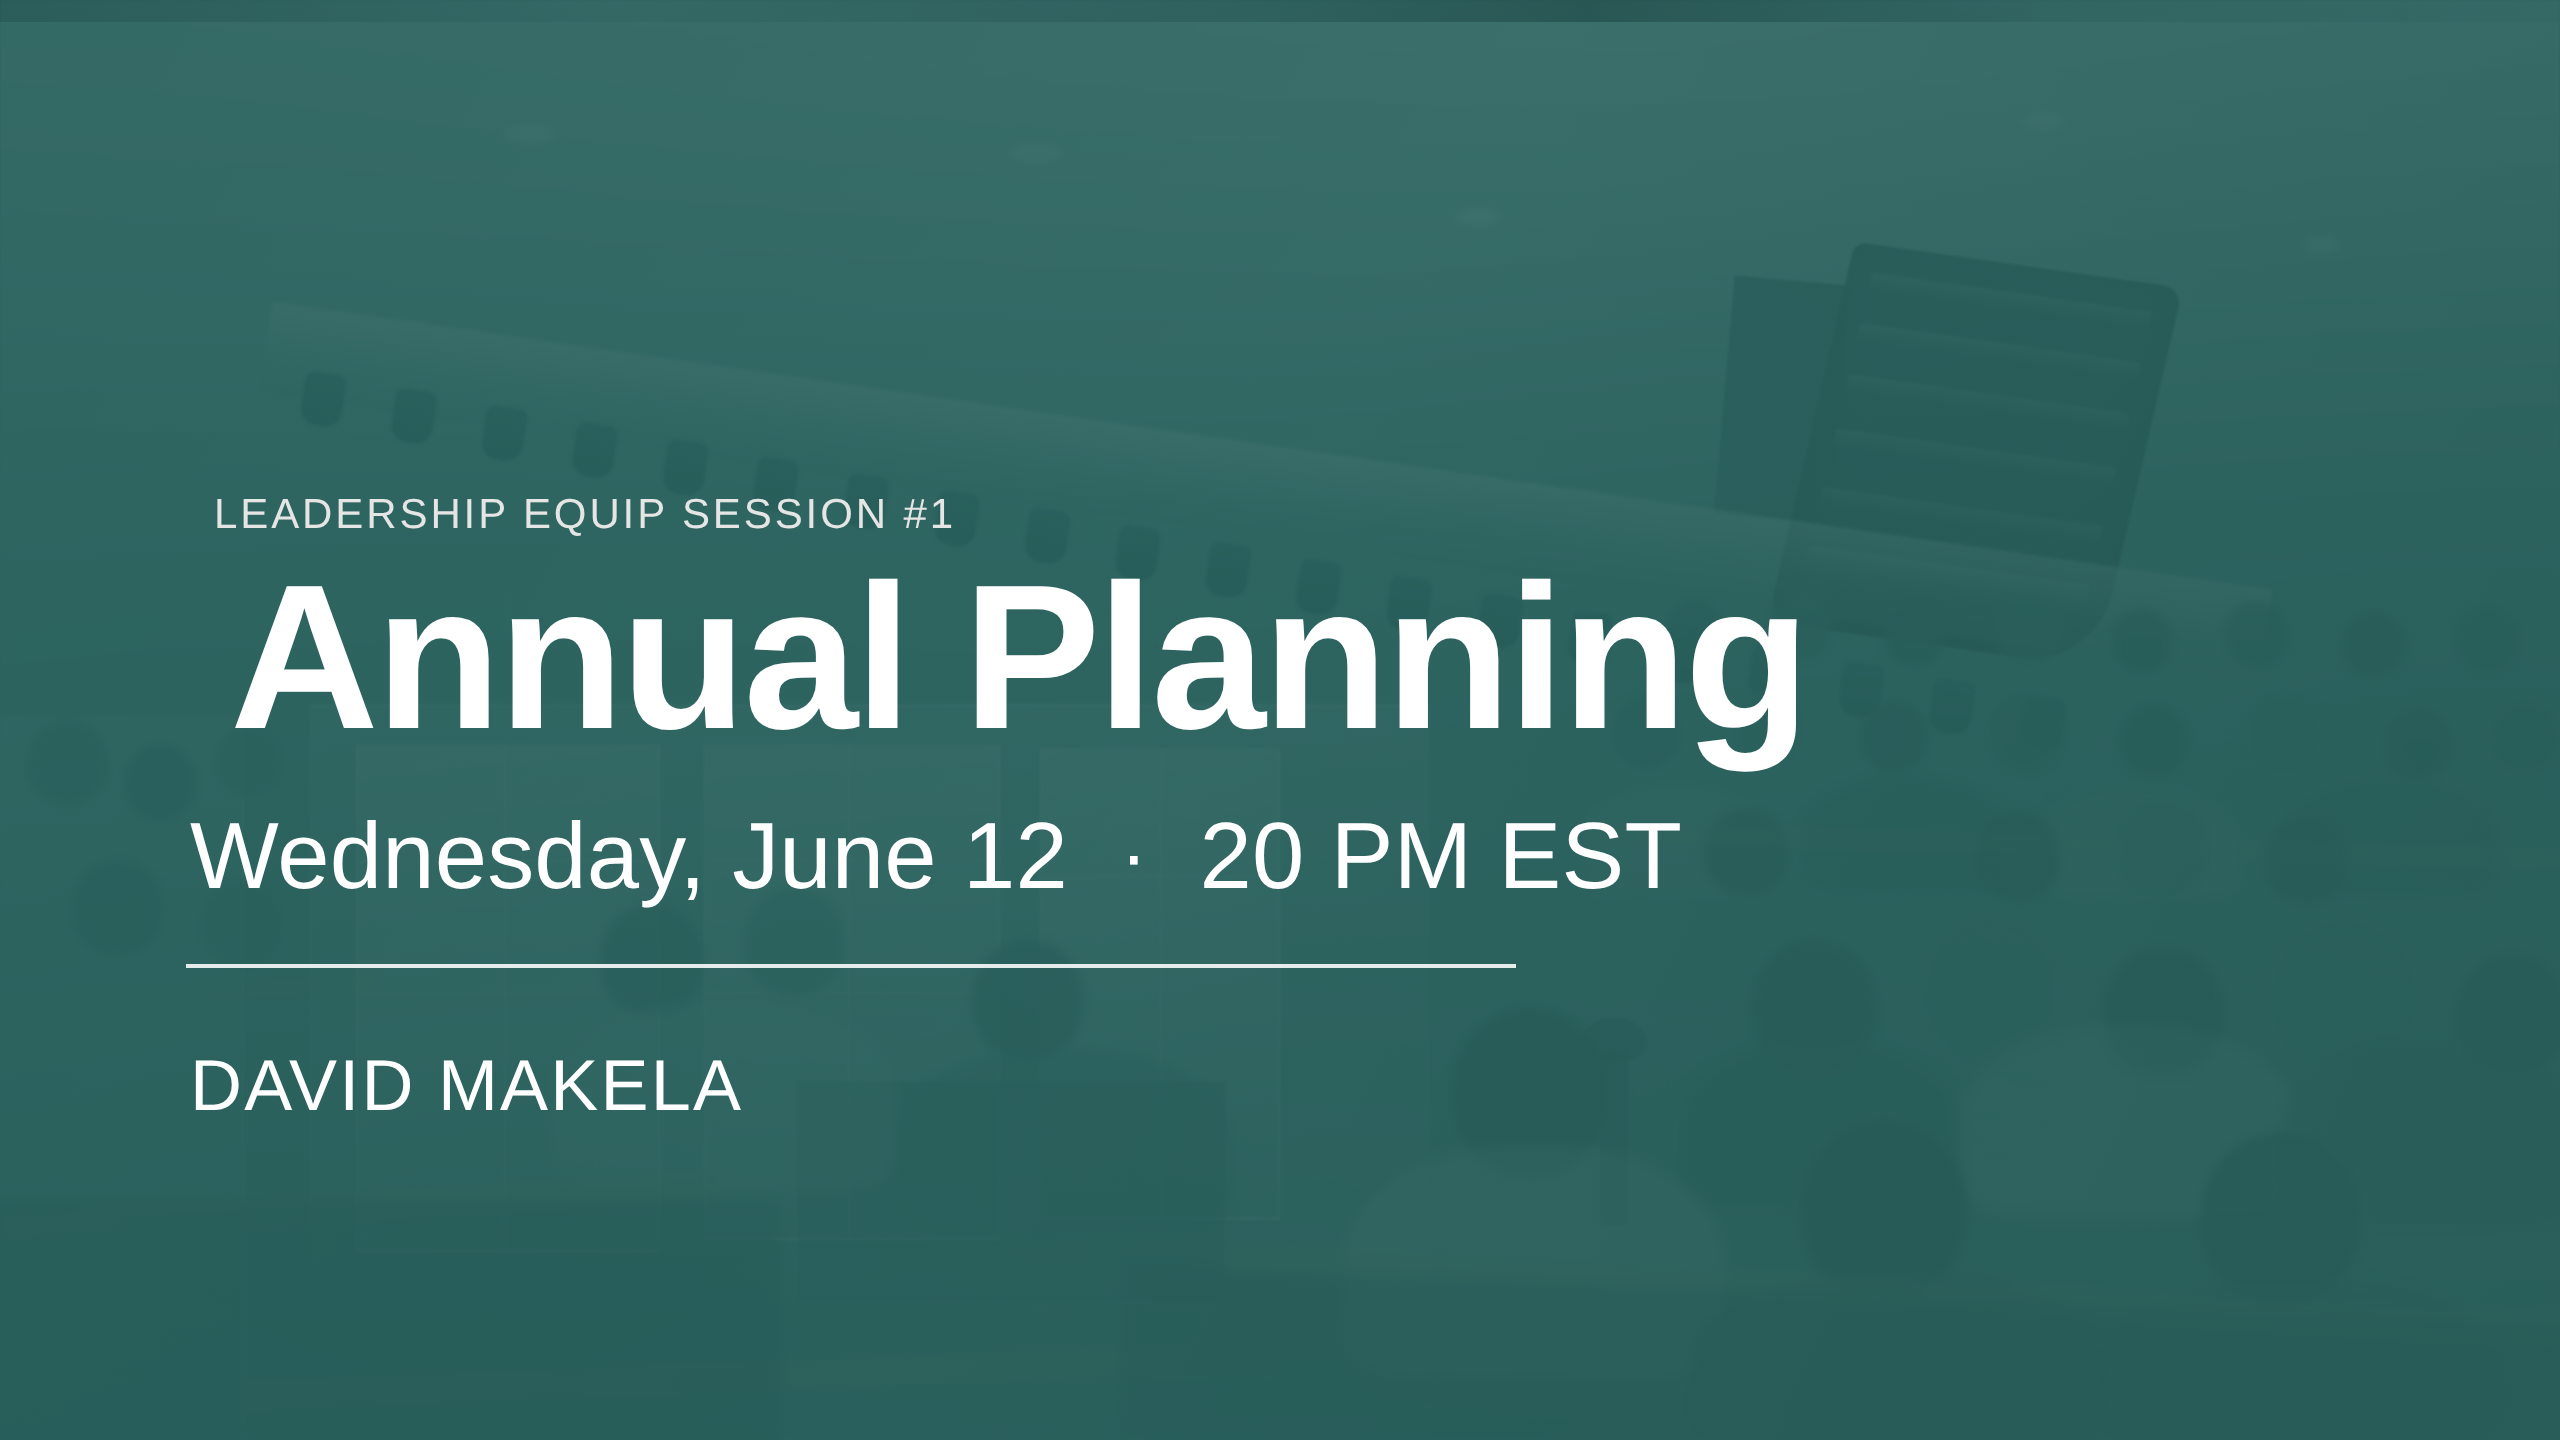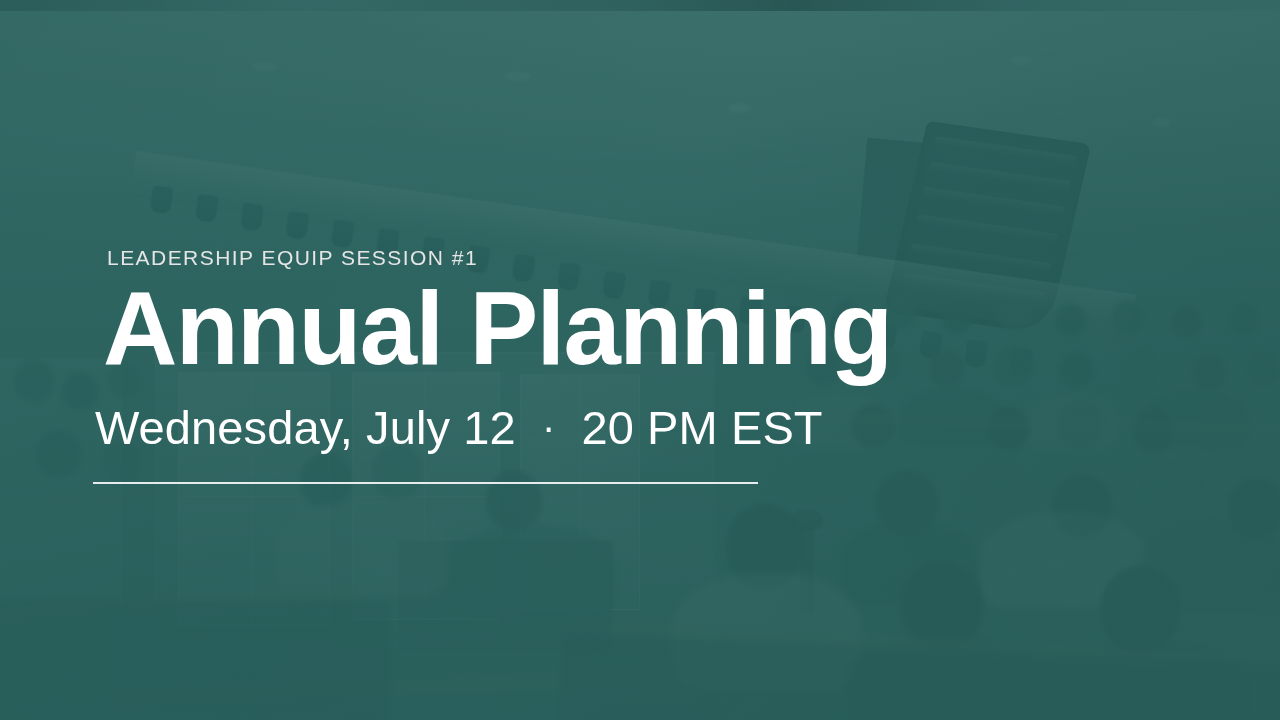--- a/index.html
+++ b/index.html
@@ -199,21 +199,21 @@
     font-size:21px;
     font-weight:400;
     letter-spacing:1.45px;
     color:#e5e5e5;
     white-space:nowrap;
     margin-left:12px;
   }
 
   .title {
     position:absolute;
-    left:8px; top:277px;
+    left:20px; top:277px;
     font-size:103px;
     font-weight:700;
     letter-spacing:-1.6px;
     line-height:1;
     color:#ffffff;
     white-space:nowrap;
   }
 
   .datetime {
     position:absolute;
@@ -397,22 +397,23 @@
   <div class="overlay-grad"></div>
   <div class="topband"></div>
 
   <div class="content">
 
     <div class="eyebrow">LEADERSHIP EQUIP SESSION #1</div>
 
     <div class="title">Annual Planning</div>
 
     <div class="datetime">
-      <span>Wednesday, July 12</span>
+      <span>Wednesday, June 12</span>
       <span class="sep">·</span>
       <span>20 PM EST</span>
     </div>
 
     <div class="rule"></div>
 
+    <div class="speaker">DAVID MAKELA</div>
   </div>
 
 </div>
 
 </body></html>

